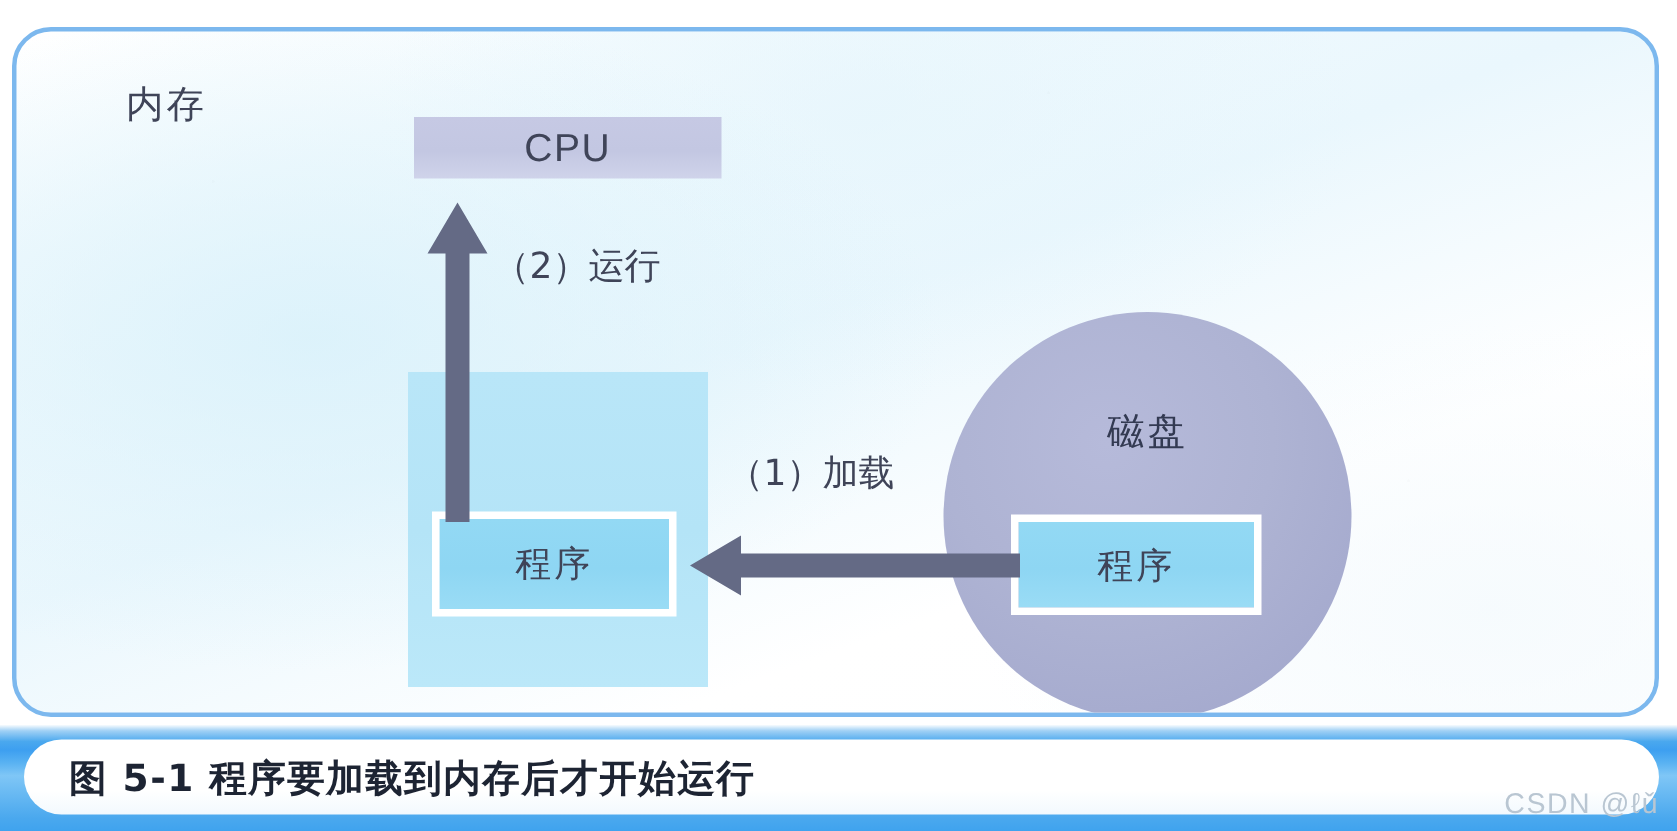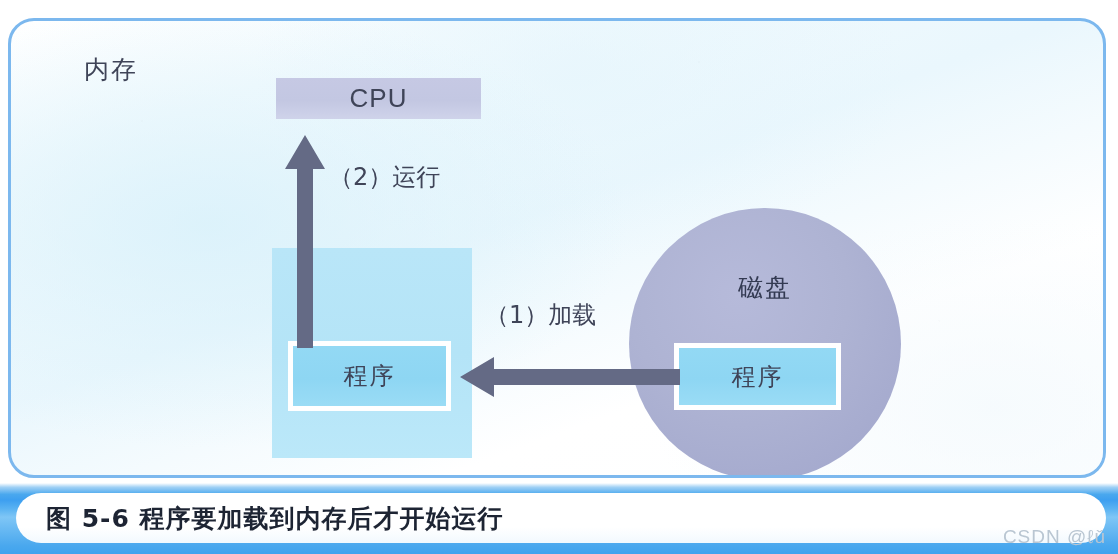--- a/index.html
+++ b/index.html
@@ -274,19 +274,19 @@
     </svg>
 
     <div class="step-run">（2）运行</div>
     <div class="step-load">（1）加载</div>
 
     <div class="scan-noise"></div>
   </div>
 
   <div class="caption-bar">
     <div class="caption-inner">
-      <span class="caption-text">图 5-6    程序要加载到内存后才开始运行</span>
+      <span class="caption-text">图 5-1    程序要加载到内存后才开始运行</span>
     </div>
   </div>
 
   <div class="watermark">CSDN @ℓǔ</div>
 
 </div>
 
 </body></html>

